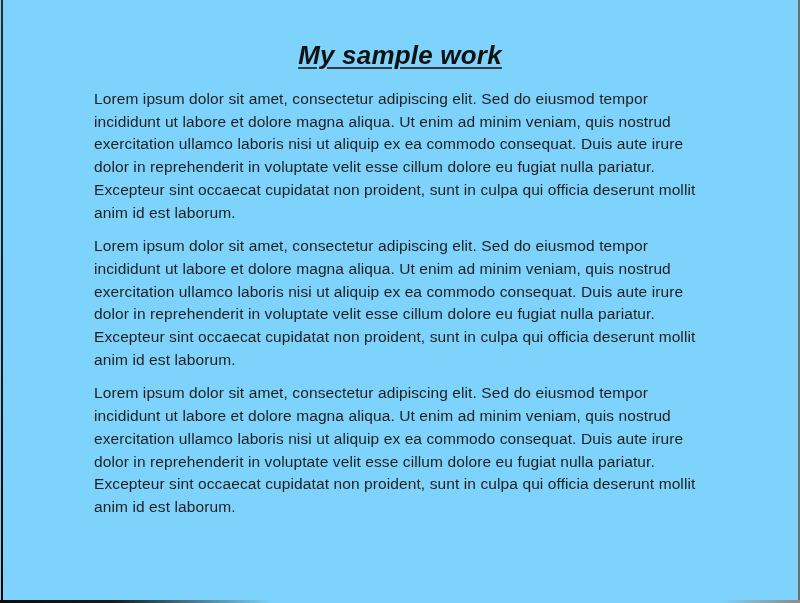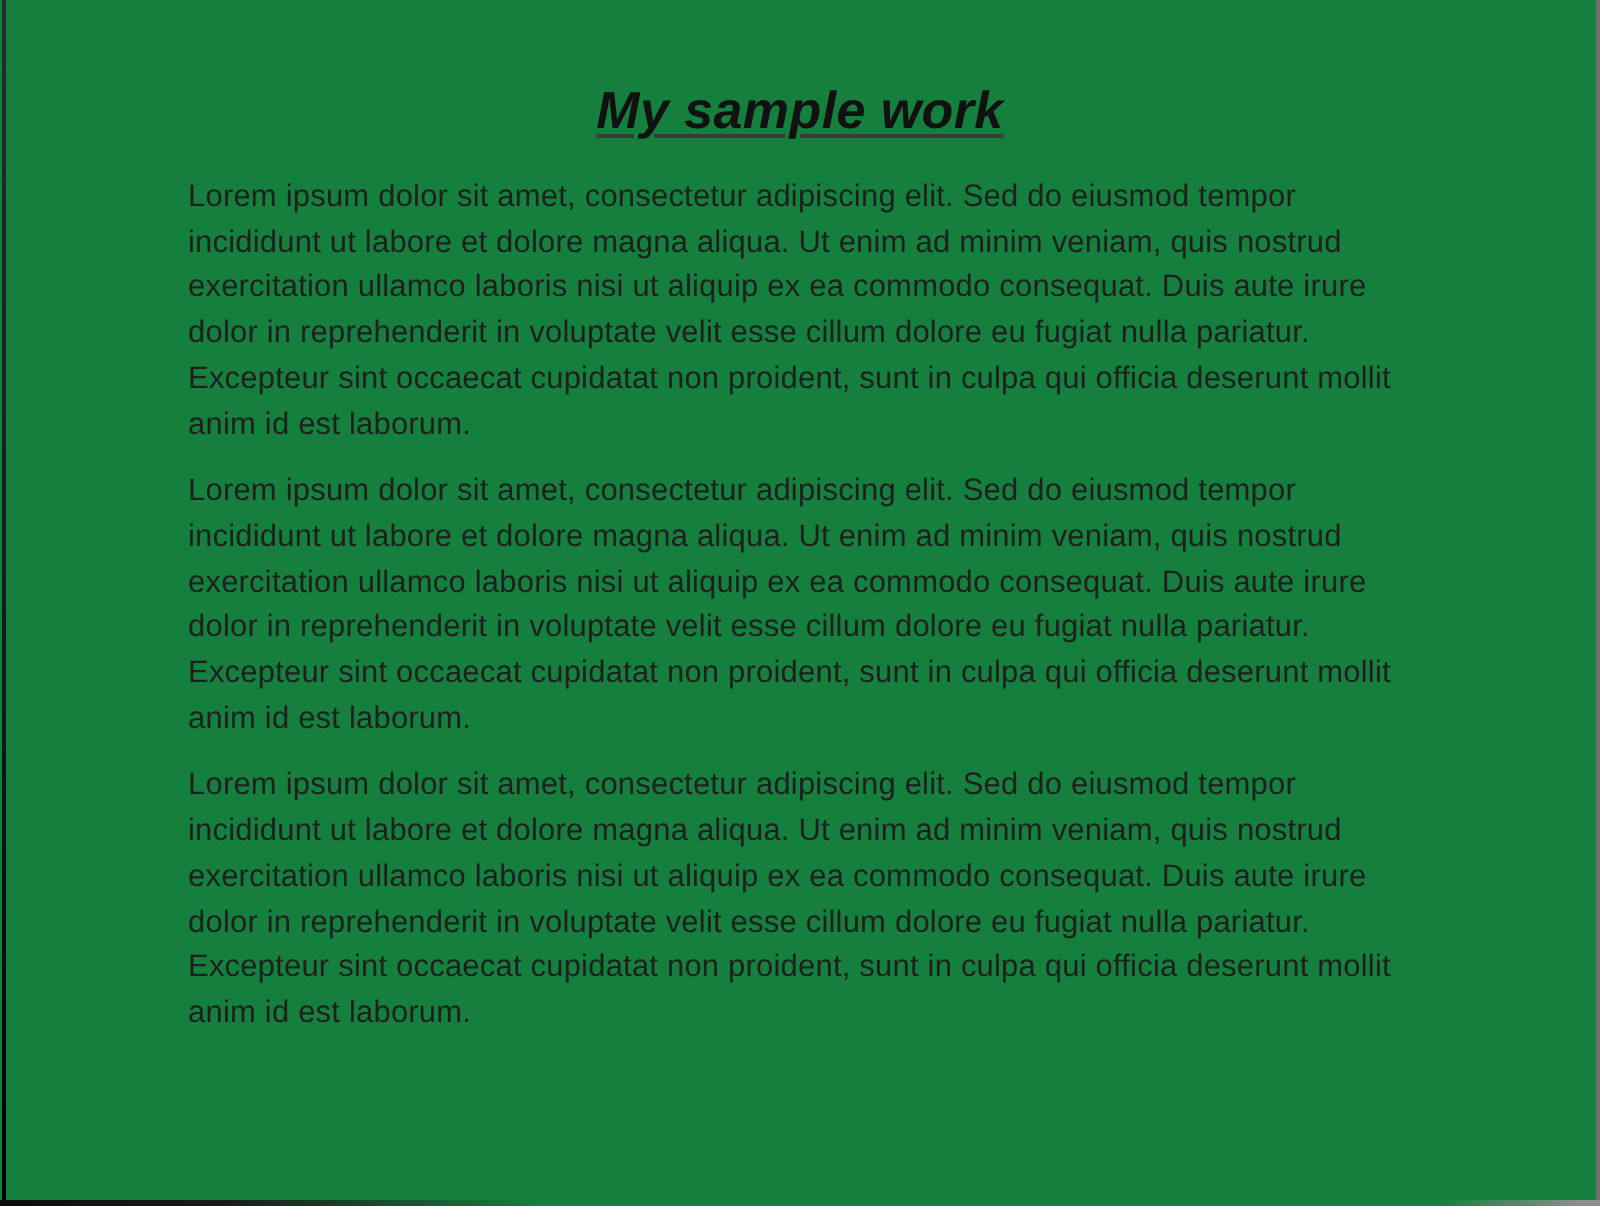--- a/index.html
+++ b/index.html
@@ -5,21 +5,21 @@
   * { box-sizing: border-box; }
   html, body {
     margin: 0;
     padding: 0;
     background: #ffffff;
   }
   .viewport {
     position: relative;
     width: 800px;
     height: 603px;
-    background: #15803d;
+    background: #7dd3fc;
     overflow: hidden;
     font-family: "Liberation Sans", sans-serif;
   }
   
   .edge-left {
     position: absolute;
     left: 1px; top: 0; bottom: 0;
     width: 2px;
     background: linear-gradient(180deg, #2a2a2a 0%, #161616 60%, #000000 100%);
   }

